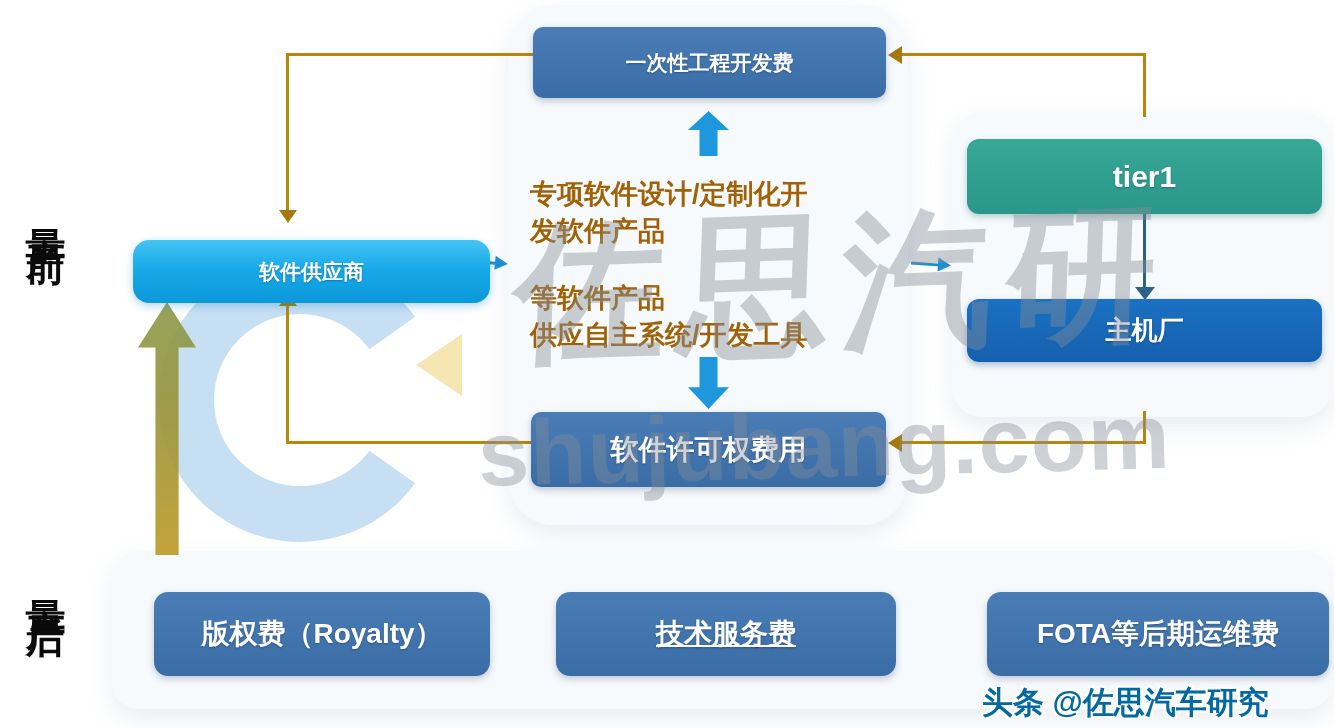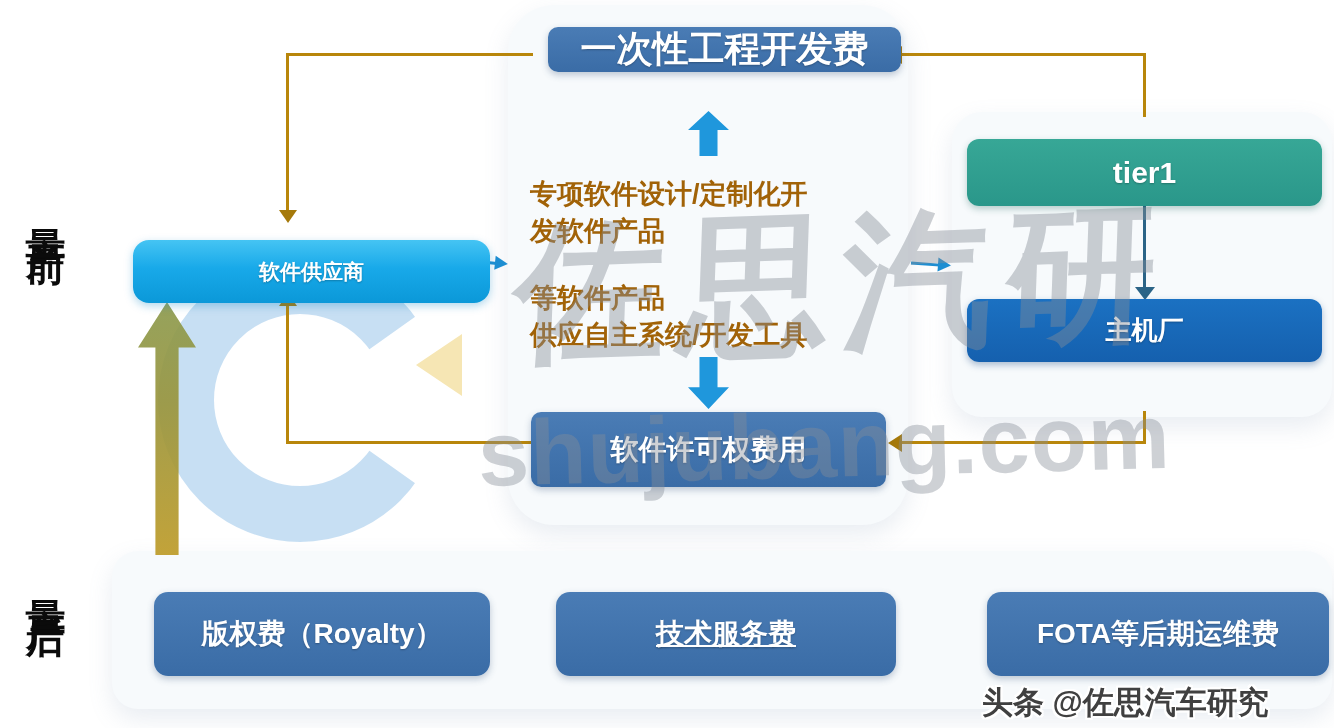--- a/index.html
+++ b/index.html
@@ -21,25 +21,25 @@
             clip-path:polygon(0 50%,100% 0,100% 100%);z-index:2;}
   
   .vlabel{position:absolute;writing-mode:vertical-rl;text-orientation:upright;
           font-size:40px;font-weight:700;color:#0b0b0b;letter-spacing:8px;z-index:10;line-height:1;}
   .vlabel-pre{left:26px;top:197px;}
   .vlabel-post{left:26px;top:568px;}
   
   .box{position:absolute;display:flex;align-items:center;justify-content:center;color:#fff;
        font-weight:700;z-index:10;text-shadow:0 1px 2px rgba(0,0,0,.25);}
   .steel{background:linear-gradient(180deg,#4a7cb5,#3a6ca6);box-shadow:0 3px 7px rgba(50,80,120,.30);}
-  .box-onetime{left:548px;top:27px;width:353px;height:45px;border-radius:10px;font-size:36px;}
+  .box-onetime{left:533px;top:27px;width:353px;height:71px;border-radius:10px;font-size:21px;}
   .box-supplier{left:109px;top:240px;width:357px;height:63px;border-radius:16px;font-size:21px;
        background:linear-gradient(180deg,#45c4f3 0%,#18a9e9 45%,#0b98d8 100%);
        box-shadow:0 3px 9px rgba(30,140,200,.35);margin-left:24px;}
-  .box-tier1{left:967px;top:139px;width:355px;height:67px;border-radius:12px;font-size:30px;
+  .box-tier1{left:967px;top:139px;width:355px;height:75px;border-radius:12px;font-size:30px;
        background:linear-gradient(180deg,#37a796,#2a978a);box-shadow:0 3px 7px rgba(30,100,90,.3);}
   .box-oem{left:967px;top:299px;width:355px;height:63px;border-radius:12px;font-size:26px;
        background:linear-gradient(180deg,#1b71c2,#1560ae);box-shadow:0 3px 7px rgba(20,70,130,.35);}
   .box-license{left:531px;top:412px;width:355px;height:75px;border-radius:10px;font-size:28px;}
   .box-royalty{left:154px;top:592px;width:336px;height:84px;border-radius:14px;font-size:28px;}
   .box-service{left:556px;top:592px;width:340px;height:84px;border-radius:14px;font-size:28px;text-decoration:underline;}
   .box-fota{left:945px;top:592px;width:342px;height:84px;border-radius:14px;font-size:28px;margin-left:42px;}
   
   .note{position:absolute;left:530px;width:358px;text-align:left;color:#a16207;
         font-weight:700;font-size:27px;line-height:37px;z-index:10;}
@@ -84,21 +84,21 @@
       border-bottom:7px solid transparent;border-left:13px solid #1d8ed2;}
   .thin-1{left:468px;top:254px;transform:rotate(6deg);}
   .thin-2{left:911px;top:256px;transform:rotate(4deg);}
   
   .wm-zh{position:absolute;left:515px;top:196px;font-size:150px;font-weight:700;color:#878e98;
       opacity:.42;letter-spacing:14px;white-space:nowrap;z-index:40;transform:rotate(-2deg) skewX(-4deg);
       transform-origin:left center;pointer-events:none;}
   .wm-en{position:absolute;left:478px;top:402px;font-size:92px;font-weight:700;color:#878e98;
       opacity:.40;letter-spacing:1px;white-space:nowrap;z-index:40;transform:rotate(-1.5deg);
       transform-origin:left center;pointer-events:none;}
-  .byline{position:absolute;left:982px;top:682px;font-size:31px;font-weight:700;color:#404040;
+  .byline{position:absolute;left:982px;top:682px;font-size:31px;font-weight:700;color:#0369a1;
       white-space:nowrap;z-index:45;
       text-shadow:-2px -2px 0 #fff,2px -2px 0 #fff,-2px 2px 0 #fff,2px 2px 0 #fff,
                   0 -2px 0 #fff,0 2px 0 #fff,-2px 0 0 #fff,2px 0 0 #fff;}
 </style>
 </head>
 <body>
 
 <div class="stage">
 
   <div class="bottom-band"></div>

